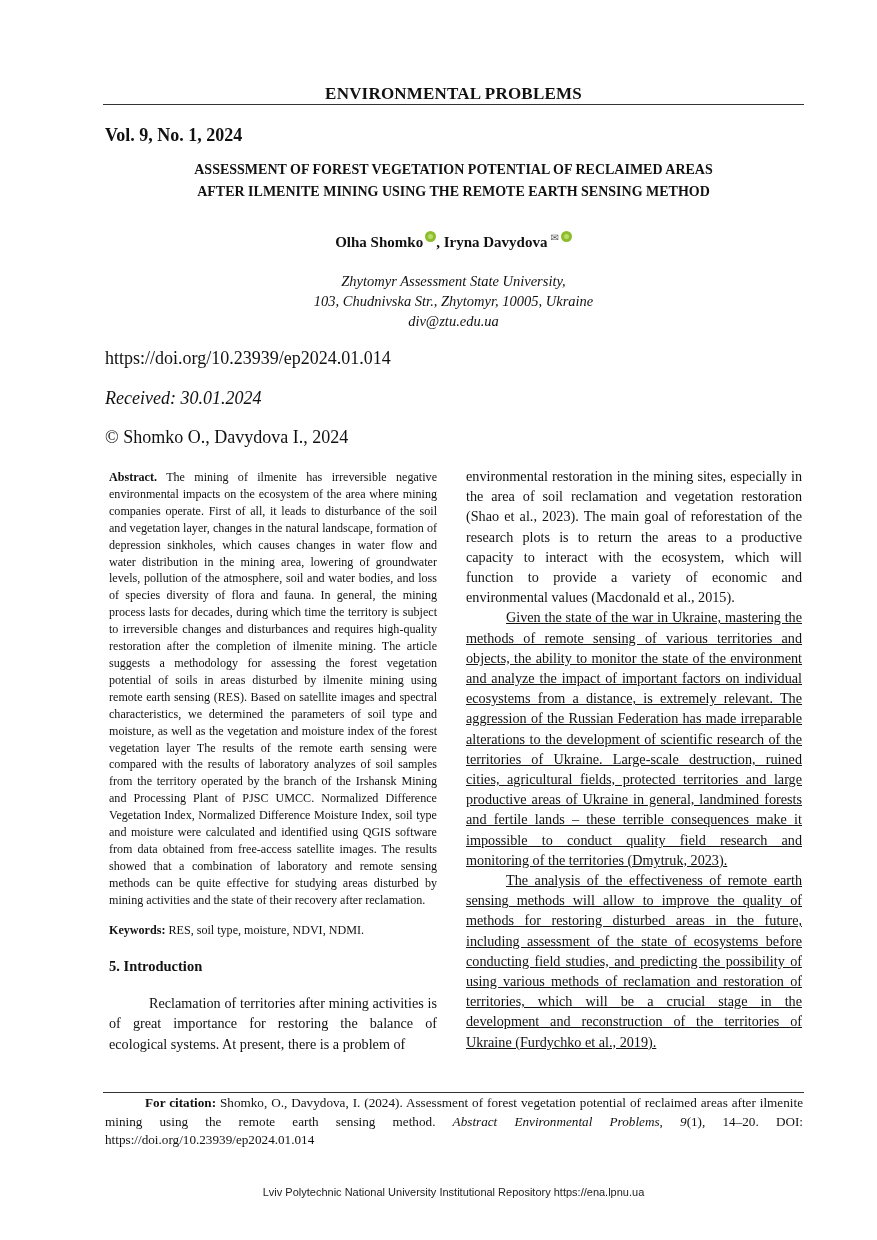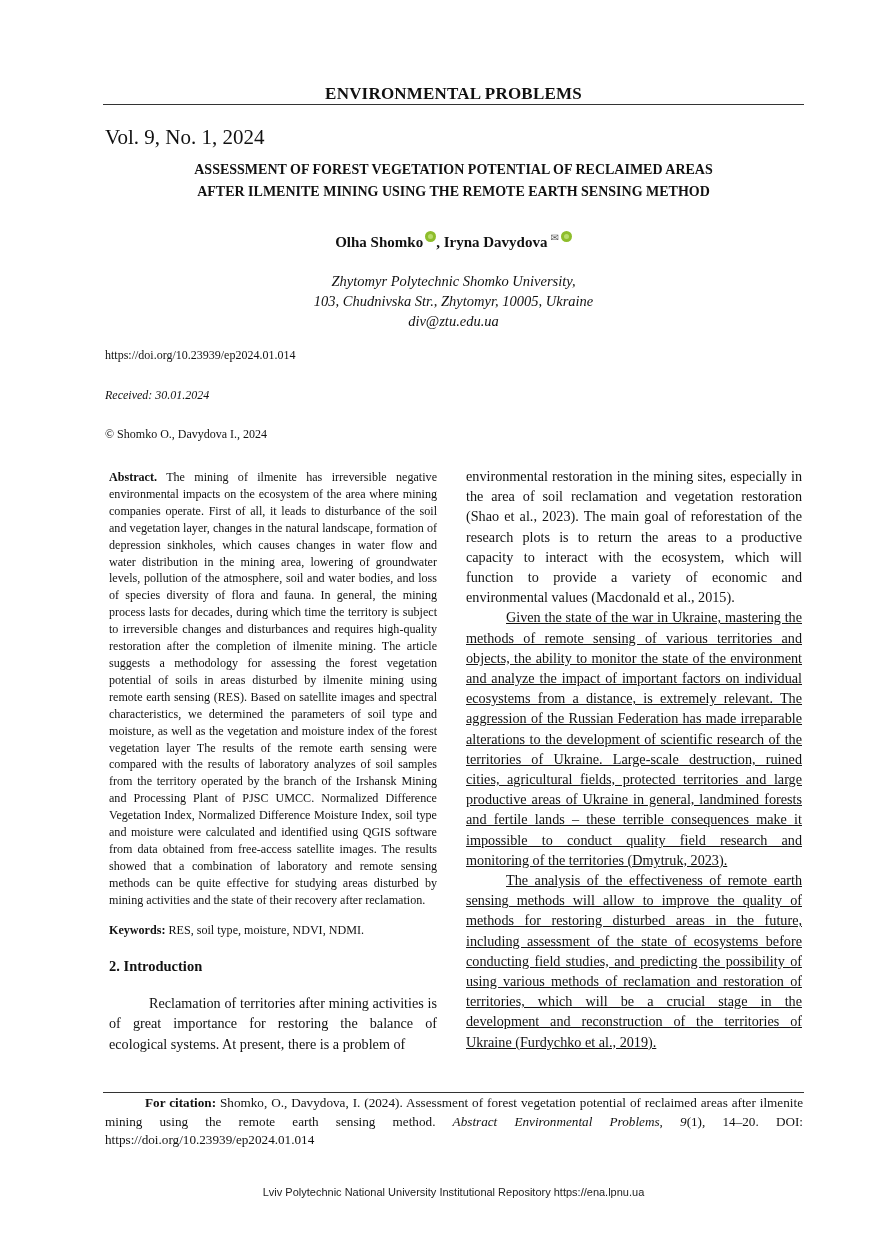--- a/index.html
+++ b/index.html
@@ -1,26 +1,26 @@
 <!DOCTYPE html>
 <html><head>
 <meta charset="utf-8">
 <style>
   html, body { margin: 0; padding: 0; background: #ffffff; }
   body { width: 877px; height: 1240px; position: relative; font-family: "Liberation Serif", serif; color: #111; overflow: hidden; }
   .journal-header { position: absolute; left: 103px; top: 84px; width: 701px; text-align: center; font-weight: bold; font-size: 17px; letter-spacing: 0.2px; }
   .header-rule { position: absolute; left: 103px; top: 104px; width: 701px; height: 0; border-top: 1px solid #333; }
-  .vol { position: absolute; left: 105px; top: 125px; font-weight: normal; font-size: 21px; }
+  .vol { position: absolute; left: 105px; top: 125px; font-weight: bold; font-size: 18px; }
   .title { position: absolute; left: 103px; top: 159px; width: 701px; text-align: center; font-weight: bold; font-size: 14px; line-height: 22px; }
   .authors { position: absolute; left: 103px; top: 230px; width: 701px; text-align: center; font-weight: bold; font-size: 15px; }
   .orcid { display: inline-block; width: 11px; height: 11px; border-radius: 50%; background: #8ebd2b; vertical-align: super; margin-left: 2px; position: relative; top: 1px; }
   .orcid::after { content: ""; position: absolute; left: 3px; top: 3px; width: 5px; height: 5px; border-radius: 50%; background: #b9dc6c; }
   .mail { display: inline-block; font-size: 10px; font-weight: normal; vertical-align: super; margin-left: 3px; color: #555; }
   .affil { position: absolute; left: 103px; top: 271px; width: 701px; text-align: center; font-style: italic; font-size: 14.5px; line-height: 20px; }
-  .meta { position: absolute; left: 105px; font-size: 12px; }
+  .meta { position: absolute; left: 105px; font-size: 18px; }
   .meta.doi { top: 348px; }
   .meta.received { top: 388px; font-style: italic; }
   .meta.copy { top: 427px; }
   .col-left { position: absolute; left: 105px; top: 465px; width: 336px; font-size: 12.1px; line-height: 16.9px; text-align: justify; }
   .col-left p { margin: 4px; }
   .kw { margin-top: 13px !important; }
   .section-head { font-weight: bold; font-size: 14.5px; margin-top: 20px !important; margin-bottom: 18px !important; }
   .intro { font-size: 14.2px; line-height: 20.1px; text-indent: 40px; }
   .col-right { position: absolute; left: 466px; top: 466px; width: 336px; font-size: 14.2px; line-height: 20.2px; text-align: justify; }
   .col-right p { margin: 0; }
@@ -40,33 +40,33 @@
 <div class="title">
   <div>ASSESSMENT OF FOREST VEGETATION POTENTIAL OF RECLAIMED AREAS</div>
   <div>AFTER ILMENITE MINING USING THE REMOTE EARTH SENSING METHOD</div>
 </div>
 
 <div class="authors">
   <span>Olha Shomko</span><span class="orcid"></span><span>, </span><span>Iryna Davydova</span><span class="mail">✉</span><span class="orcid"></span>
 </div>
 
 <div class="affil">
-  <div>Zhytomyr Polytechnic Shomko University,</div>
+  <div>Zhytomyr Assessment State University,</div>
   <div>103, Chudnivska Str., Zhytomyr, 10005, Ukraine</div>
   <div>div@ztu.edu.ua</div>
 </div>
 
 <div class="meta doi">https://doi.org/10.23939/ep2024.01.014</div>
 <div class="meta received">Received: 30.01.2024</div>
 <div class="meta copy">© Shomko O., Davydova I., 2024</div>
 
 <div class="col-left">
   <p><b>Abstract.</b><span> The mining of ilmenite has irreversible negative environmental impacts on the ecosystem of the area where mining companies operate. First of all, it leads to disturbance of the soil and vegetation layer, changes in the natural landscape, formation of depression sinkholes, which causes changes in water flow and water distribution in the mining area, lowering of groundwater levels, pollution of the atmosphere, soil and water bodies, and loss of species diversity of flora and fauna. In general, the mining process lasts for decades, during which time the territory is subject to irreversible changes and disturbances and requires high-quality restoration after the completion of ilmenite mining. The article suggests a methodology for assessing the forest vegetation potential of soils in areas disturbed by ilmenite mining using remote earth sensing (RES). Based on satellite images and spectral characteristics, we determined the parameters of soil type and moisture, as well as the vegetation and moisture index of the forest vegetation layer The results of the remote earth sensing were compared with the results of laboratory analyzes of soil samples from the territory operated by the branch of the Irshansk Mining and Processing Plant of PJSC UMCC. Normalized Difference Vegetation Index, Normalized Difference Moisture Index, soil type and moisture were calculated and identified using QGIS software from data obtained from free-access satellite images. The results showed that a combination of laboratory and remote sensing methods can be quite effective for studying areas disturbed by mining activities and the state of their recovery after reclamation.</span></p>
   <p class="kw"><b>Keywords:</b><span> RES, soil type, moisture, NDVI, NDMI.</span></p>
-  <p class="section-head">2. Introduction</p>
+  <p class="section-head">5. Introduction</p>
   <p class="intro">Reclamation of territories after mining activities is of great importance for restoring the balance of ecological systems. At present, there is a problem of</p>
 </div>
 
 <div class="col-right">
   <p>environmental restoration in the mining sites, especially in the area of soil reclamation and vegetation restoration (Shao et al., 2023). The main goal of reforestation of the research plots is to return the areas to a productive capacity to interact with the ecosystem, which will function to provide a variety of economic and environmental values (Macdonald et al., 2015).</p>
   <p class="indent">Given the state of the war in Ukraine, mastering the methods of remote sensing of various territories and objects, the ability to monitor the state of the environment and analyze the impact of important factors on individual ecosystems from a distance, is extremely relevant. The aggression of the Russian Federation has made irreparable alterations to the development of scientific research of the territories of Ukraine. Large-scale destruction, ruined cities, agricultural fields, protected territories and large productive areas of Ukraine in general, landmined forests and fertile lands – these terrible consequences make it impossible to conduct quality field research and monitoring of the territories (Dmytruk, 2023).</p>
   <p class="indent">The analysis of the effectiveness of remote earth sensing methods will allow to improve the quality of methods for restoring disturbed areas in the future, including assessment of the state of ecosystems before conducting field studies, and predicting the possibility of using various methods of reclamation and restoration of territories, which will be a crucial stage in the development and reconstruction of the territories of Ukraine (Furdychko et al., 2019).</p>
 </div>
 
 <div class="cite-rule"></div>

